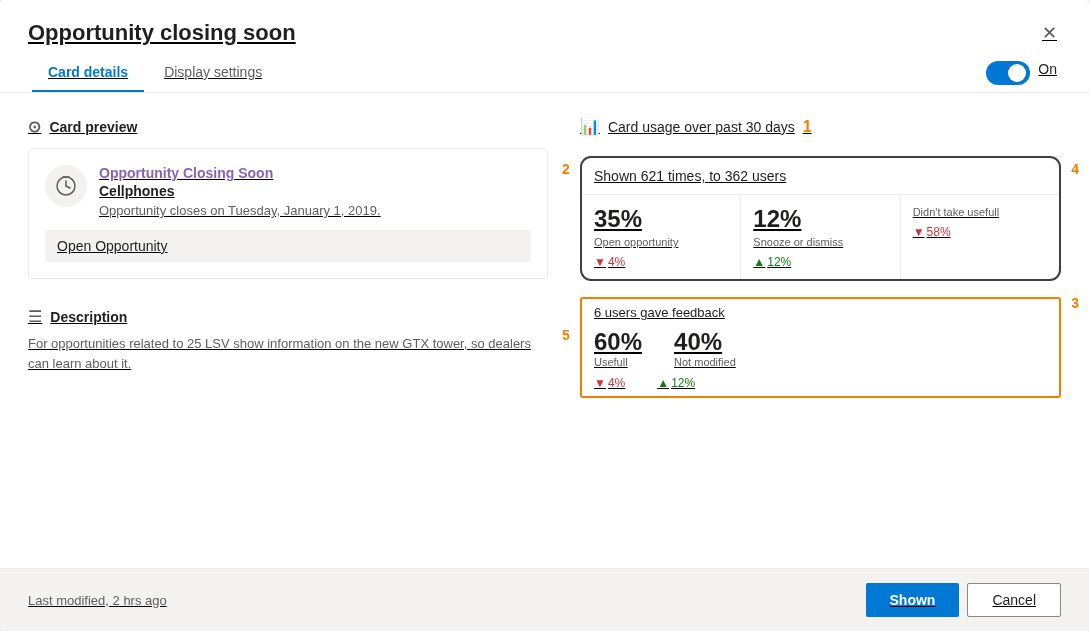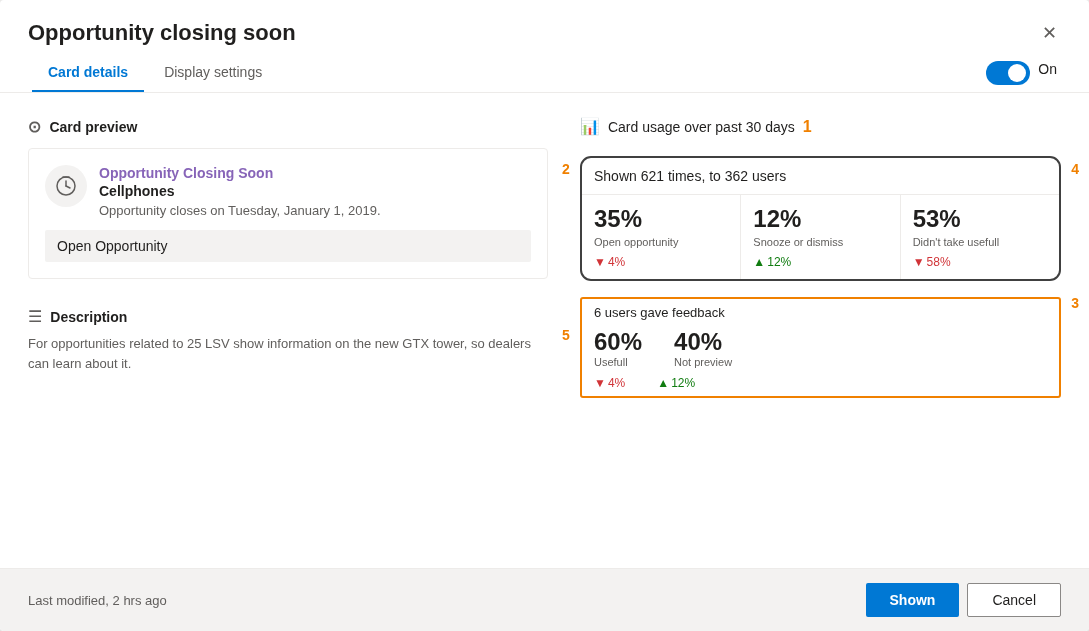--- a/index.html
+++ b/index.html
@@ -13,20 +13,21 @@
     }
     .dialog {
       background: #fff;
       width: 1089px;
       min-height: 631px;
       display: flex;
       flex-direction: column;
       box-shadow: 0 4px 24px rgba(0,0,0,0.18);
       border-radius: 4px;
       overflow: hidden;
+      text-decoration: underline;
     }
     
     .dialog-header {
       display: flex;
       align-items: center;
       justify-content: space-between;
       padding: 20px 28px 0 28px;
     }
     .dialog-title {
       font-size: 22px;
@@ -424,21 +425,20 @@
           </div>
           <div class="stat-cell">
             <div class="stat-pct">12%</div>
             <div class="stat-label">Snooze or dismiss</div>
             <div class="stat-change up">
               <span>▲</span>
               <span>12%</span>
             </div>
           </div>
           <div class="stat-cell">
-            <div class="stat-pct">53%</div>
             <div class="stat-label">Didn't take usefull</div>
             <div class="stat-change down">
               <span>▼</span>
               <span>58%</span>
             </div>
           </div>
         </div>
       </div>
 
       <span class="orange-number annot-num" style="right:-18px; top:178px;">3</span>
@@ -447,21 +447,21 @@
 
       <div class="annotation-box feedback-box">
         <div class="feedback-header">6 users gave feedback</div>
         <div class="feedback-stats">
           <div class="feedback-stat-item">
             <div class="feedback-pct">60%</div>
             <div class="feedback-label">Usefull</div>
           </div>
           <div class="feedback-stat-item">
             <div class="feedback-pct">40%</div>
-            <div class="feedback-label">Not preview</div>
+            <div class="feedback-label">Not modified</div>
           </div>
         </div>
         <div class="feedback-changes">
           <div class="stat-change down">
             <span>▼</span>
             <span>4%</span>
           </div>
           <div class="stat-change up">
             <span>▲</span>
             <span>12%</span>

